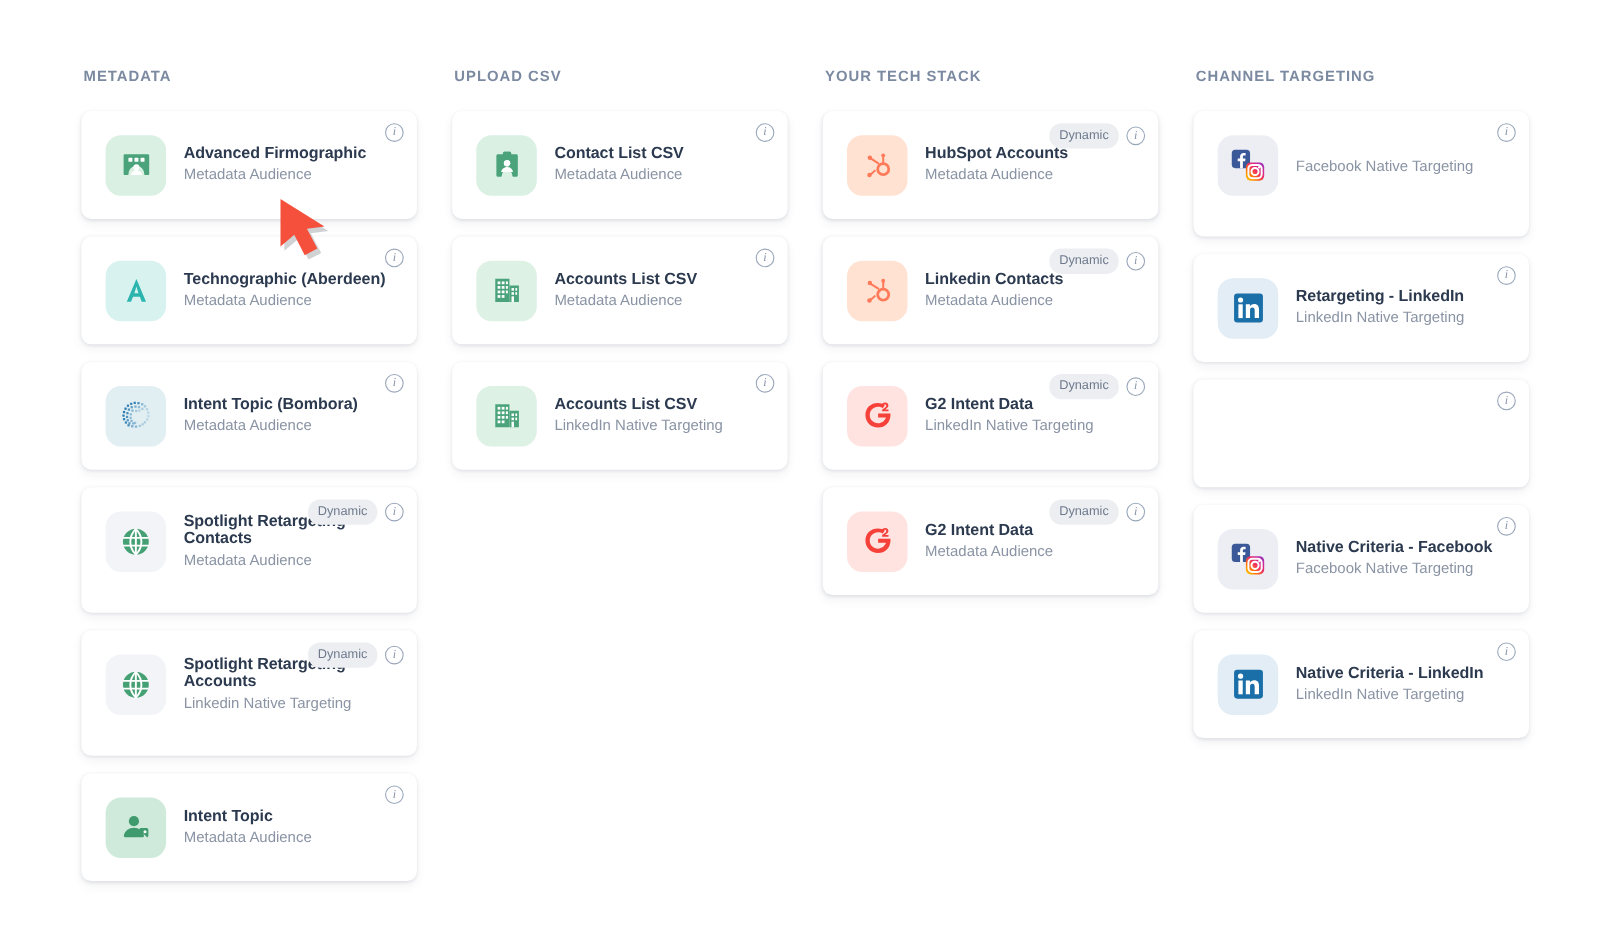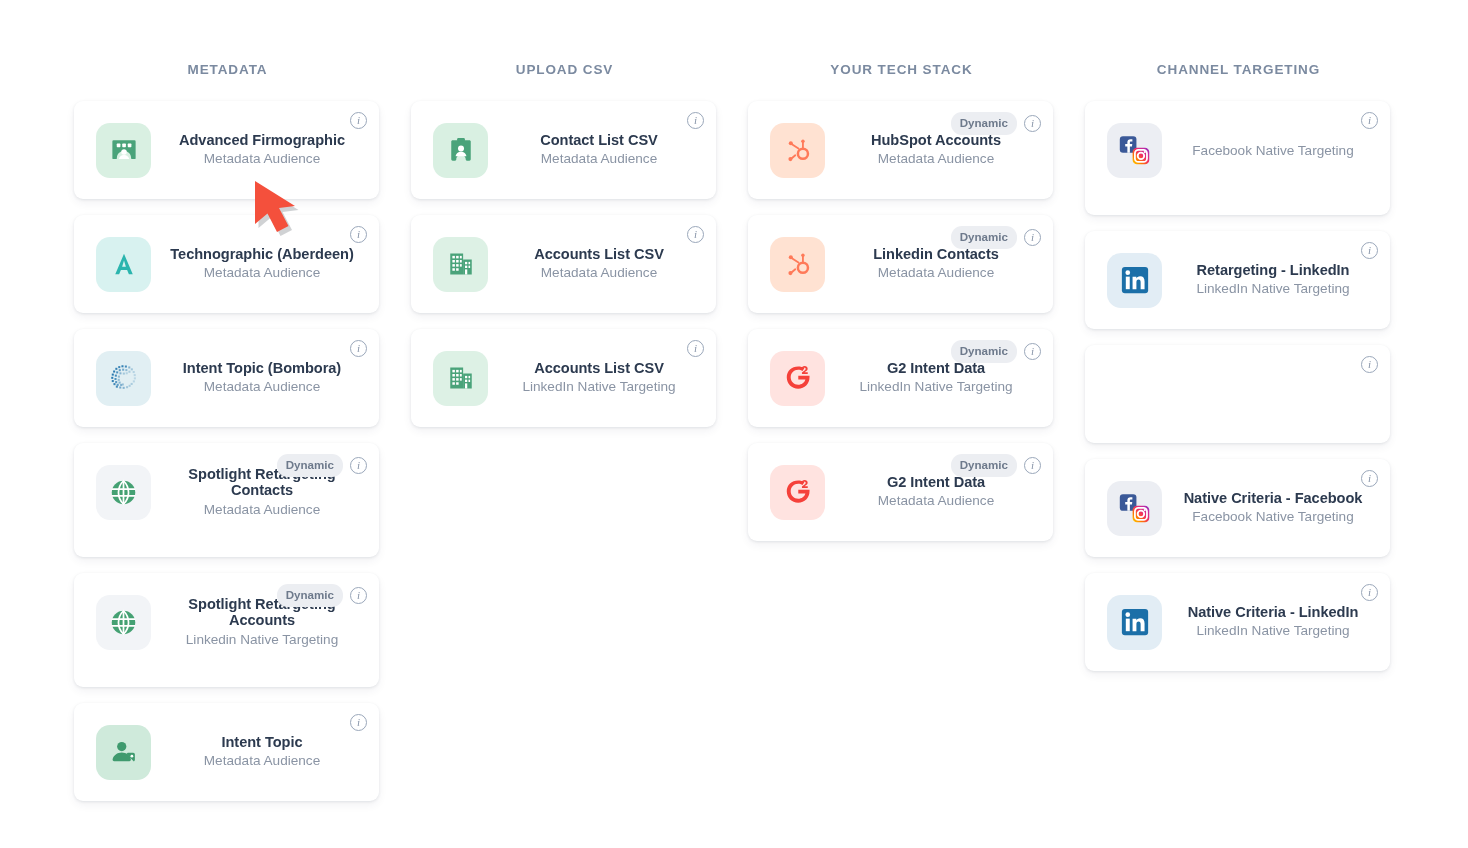--- a/index.html
+++ b/index.html
@@ -15,21 +15,21 @@
   .board {
     position: relative;
     width: 1468px;
     height: 848px;
     padding: 62px 0 0 74px;
     display: flex;
     gap: 32px;
     align-items: flex-start;
   }
 
-  .column { width: 305px; flex: 0 0 305px; text-align: center; }
+  .column { width: 305px; flex: 0 0 305px; }
 
   .column-header {
     font-size: 13.5px;
     font-weight: 700;
     letter-spacing: 0.9px;
     color: #7b8aa0;
     text-transform: uppercase;
     margin-bottom: 23px;
     padding-left: 2px;
     height: 16px;
@@ -98,21 +98,20 @@
   }
 
   .badge-dynamic {
     background: #eceef2;
     color: #6e7a8c;
     font-size: 11.6px;
     line-height: 1;
     padding: 5px 9px 6px;
     border-radius: 11px;
     white-space: nowrap;
-    font-weight: bold;
   }
 
   .info-icon {
     width: 17px;
     height: 17px;
     flex: 0 0 17px;
     border-radius: 50%;
     border: 1.3px solid #9aa7ba;
     color: #8794a8;
     font-size: 11px;

